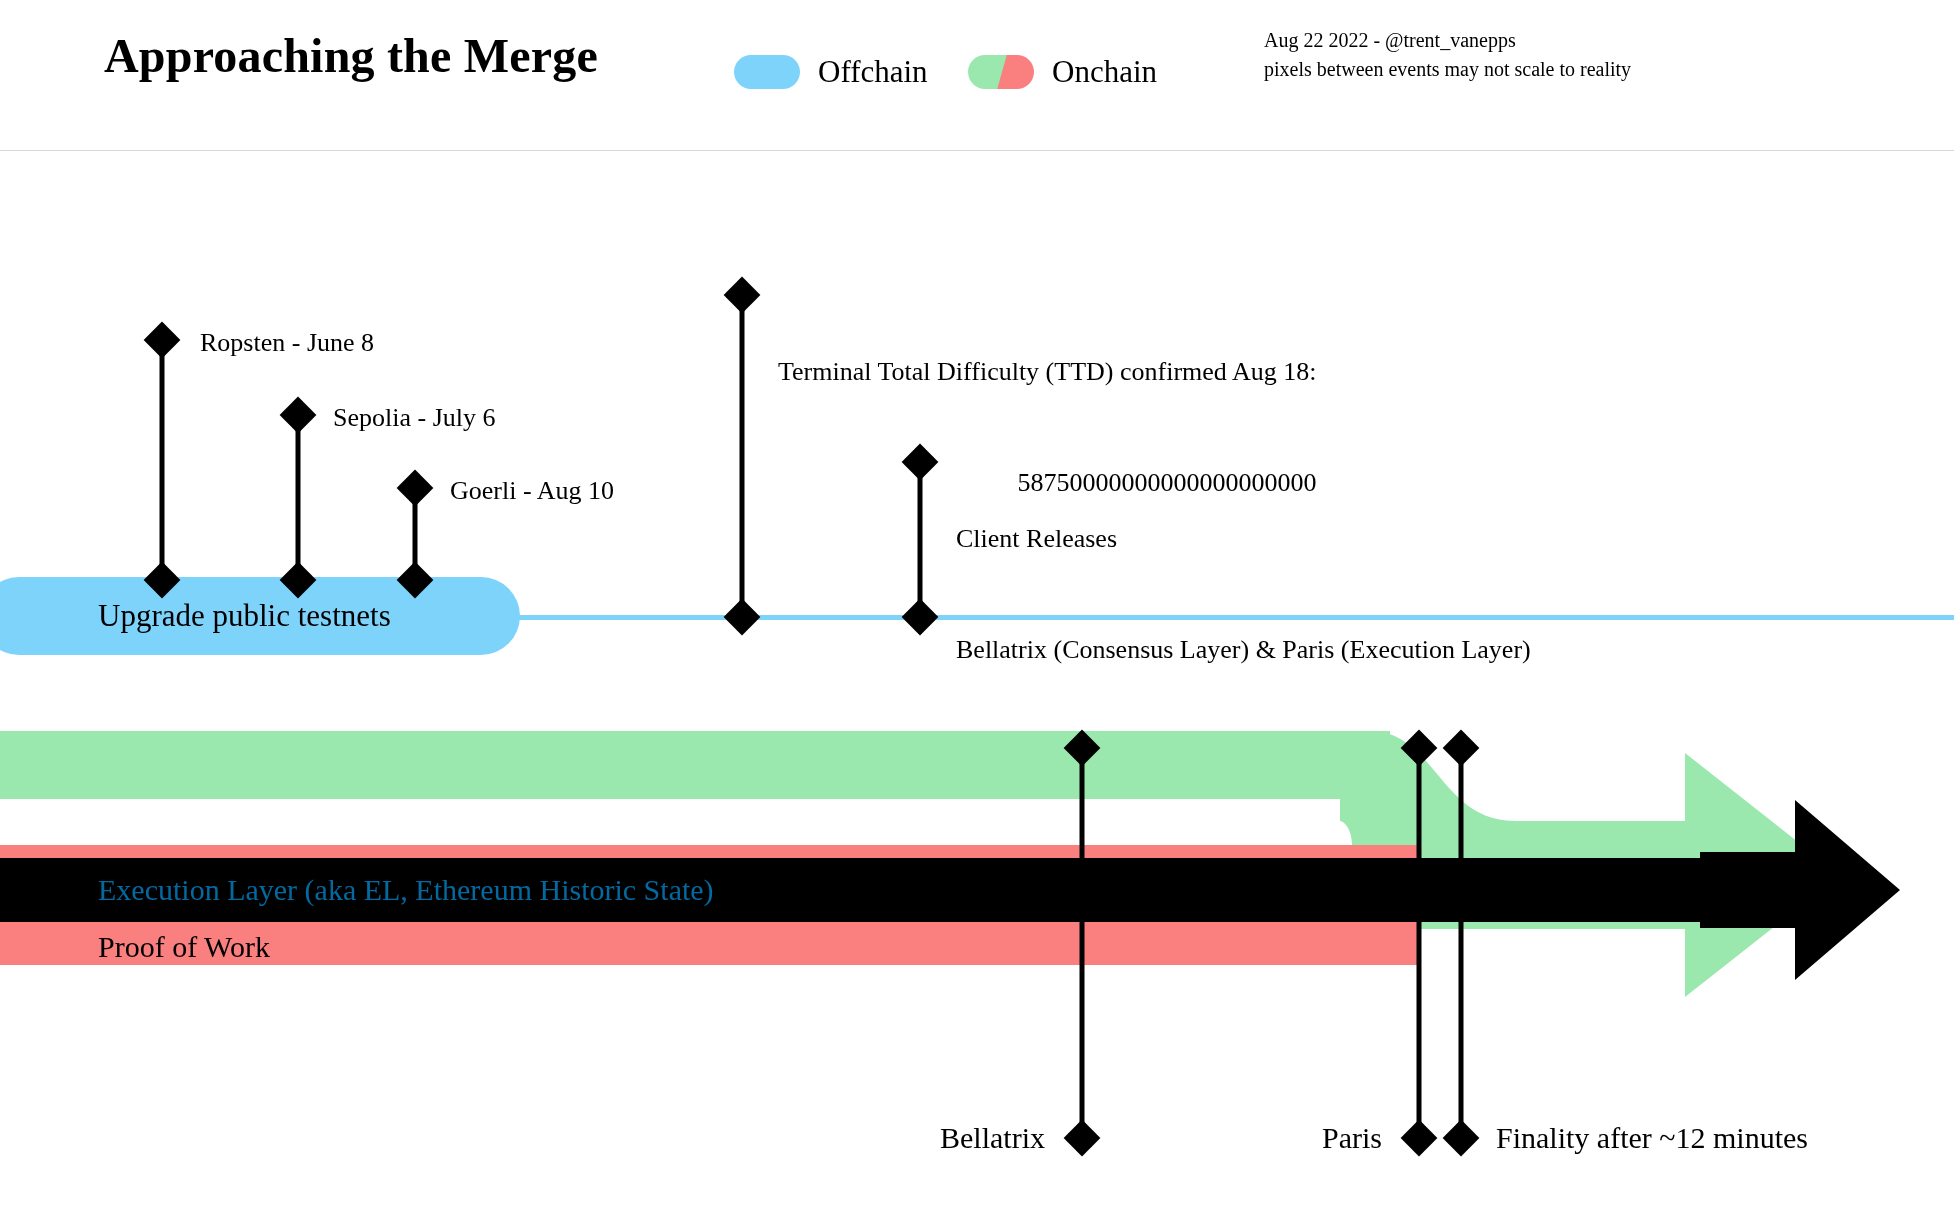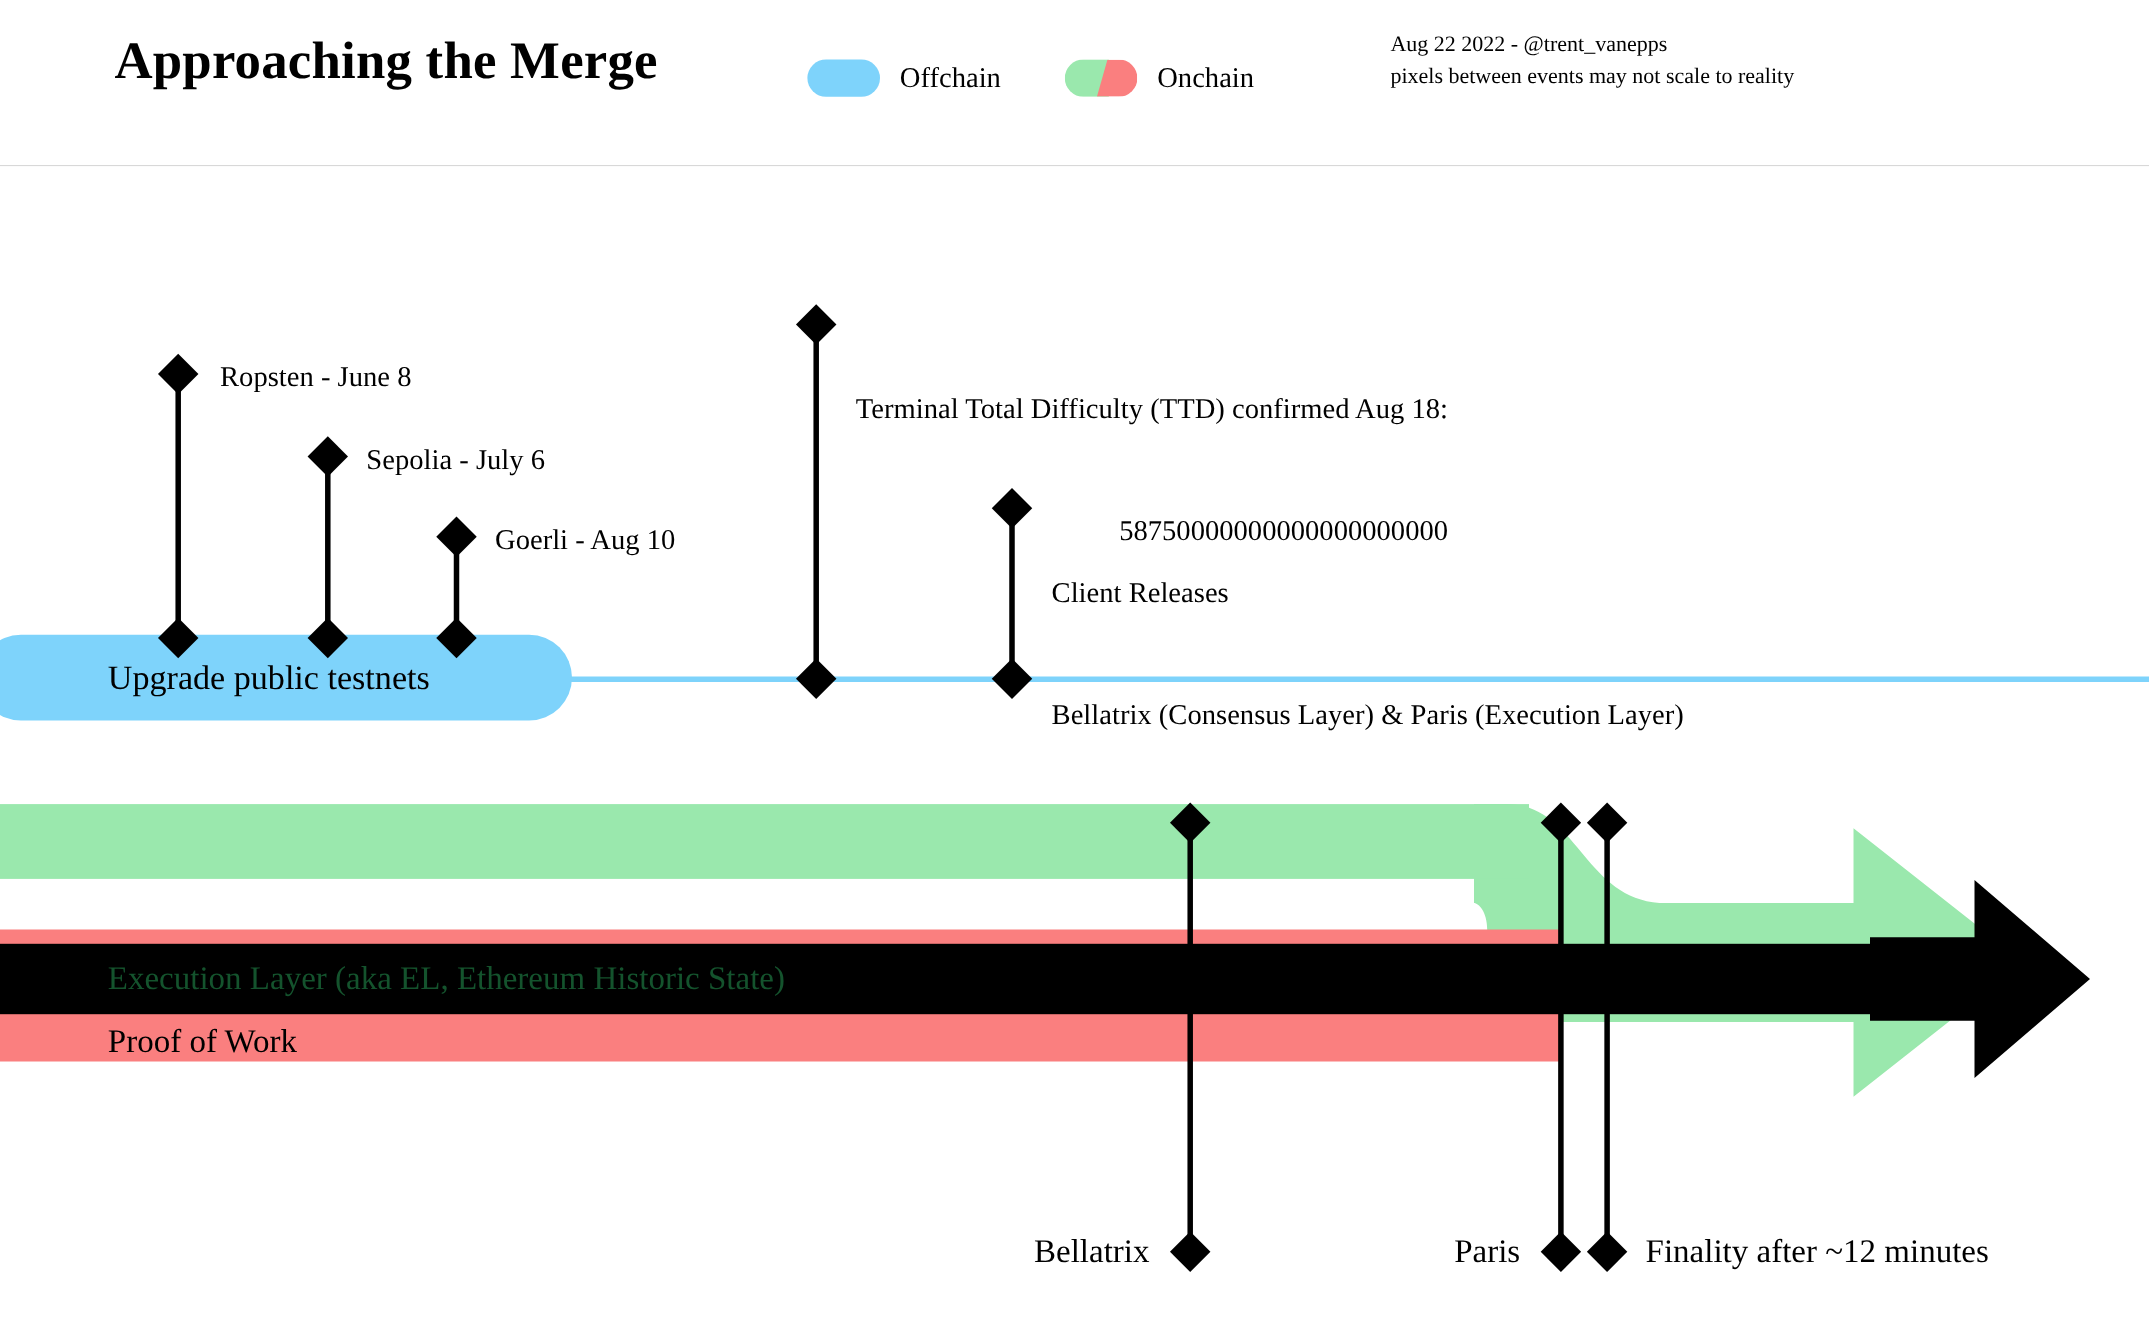--- a/index.html
+++ b/index.html
@@ -7,21 +7,21 @@
        font-family:"Liberation Serif","DejaVu Serif",serif;color:#000;}
   .stage{position:absolute;left:0;top:0;width:1954px;height:1218px;}
 
   
   #header-bar{position:absolute;left:0;top:0;width:1668px;height:150px;}
   #header-rule{position:absolute;left:0;top:150px;width:1954px;height:1px;background:#d8d8d8;}
   #page-title{position:absolute;left:104px;top:28px;font-size:48px;font-weight:700;
               letter-spacing:.2px;white-space:nowrap;}
   .legend-item{position:absolute;display:flex;align-items:center;gap:18px;}
   .legend-pill{width:66px;height:34px;border-radius:17px;}
-  .legend-label{font-size:26px;white-space:nowrap;}
+  .legend-label{font-size:31px;white-space:nowrap;}
   #legend-offchain{left:734px;top:54px;}
   #legend-onchain{left:968px;top:54px;}
   .split-pill{position:relative;width:66px;height:34px;border-radius:17px;overflow:hidden;}
   .split-pill .l,.split-pill .r{position:absolute;top:0;height:34px;}
   .split-pill .l{left:0;width:40px;}
   .split-pill .r{right:0;width:40px;clip-path:polygon(32% 0,100% 0,100% 100%,8% 100%);}
   #header-note{position:absolute;left:1264px;top:26px;font-size:20px;line-height:1.45;}
 
   
   .diamond{position:absolute;width:26px;height:26px;background:#000;
@@ -35,21 +35,21 @@
                background:#7ed3fb;border-radius:39px;}
   #testnet-bar-label{position:absolute;left:98px;top:598px;font-size:31px;}
 
   
   #cl-band,#pow-band,#el-band{position:absolute;}
   #cl-band{left:0;top:731px;width:1390px;height:68px;background:#9ae8ad;}
   #pow-band{left:0;top:845px;width:1420px;height:120px;background:#fa7f7f;}
   #el-band{left:0;top:858px;width:1840px;height:64px;background:#000;}
   .band-label{position:absolute;font-size:30px;white-space:nowrap;}
   #cl-label{left:98px;top:745px;}
-  #el-label{left:98px;top:873px;color:#14532d;}
+  #el-label{left:98px;top:873px;color:#0369a1;}
   #pow-label{left:98px;top:930px;}
   #merge-shape{position:absolute;left:1340px;top:725px;width:614px;height:300px;}
   #black-arrow{position:absolute;left:1700px;top:800px;width:200px;height:180px;}
 
   
   .bottom-label{position:absolute;font-size:30px;line-height:1.5;white-space:pre;}
 </style>
 </head>
 <body>
 

